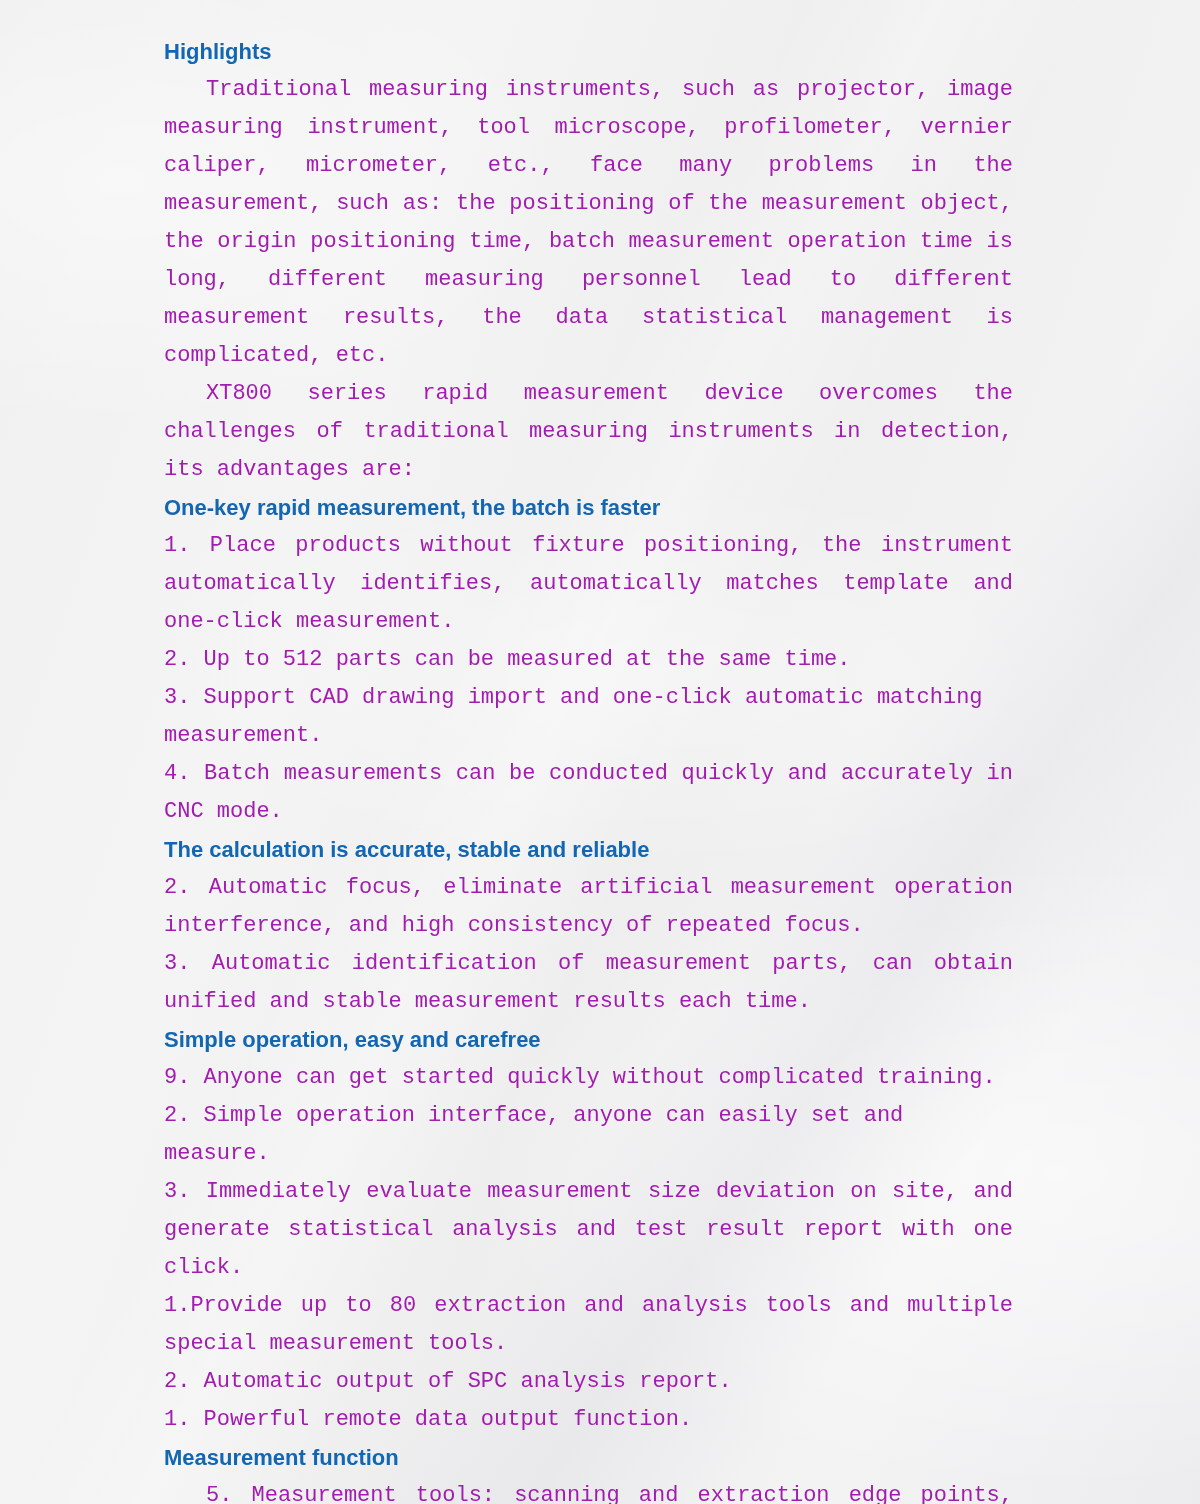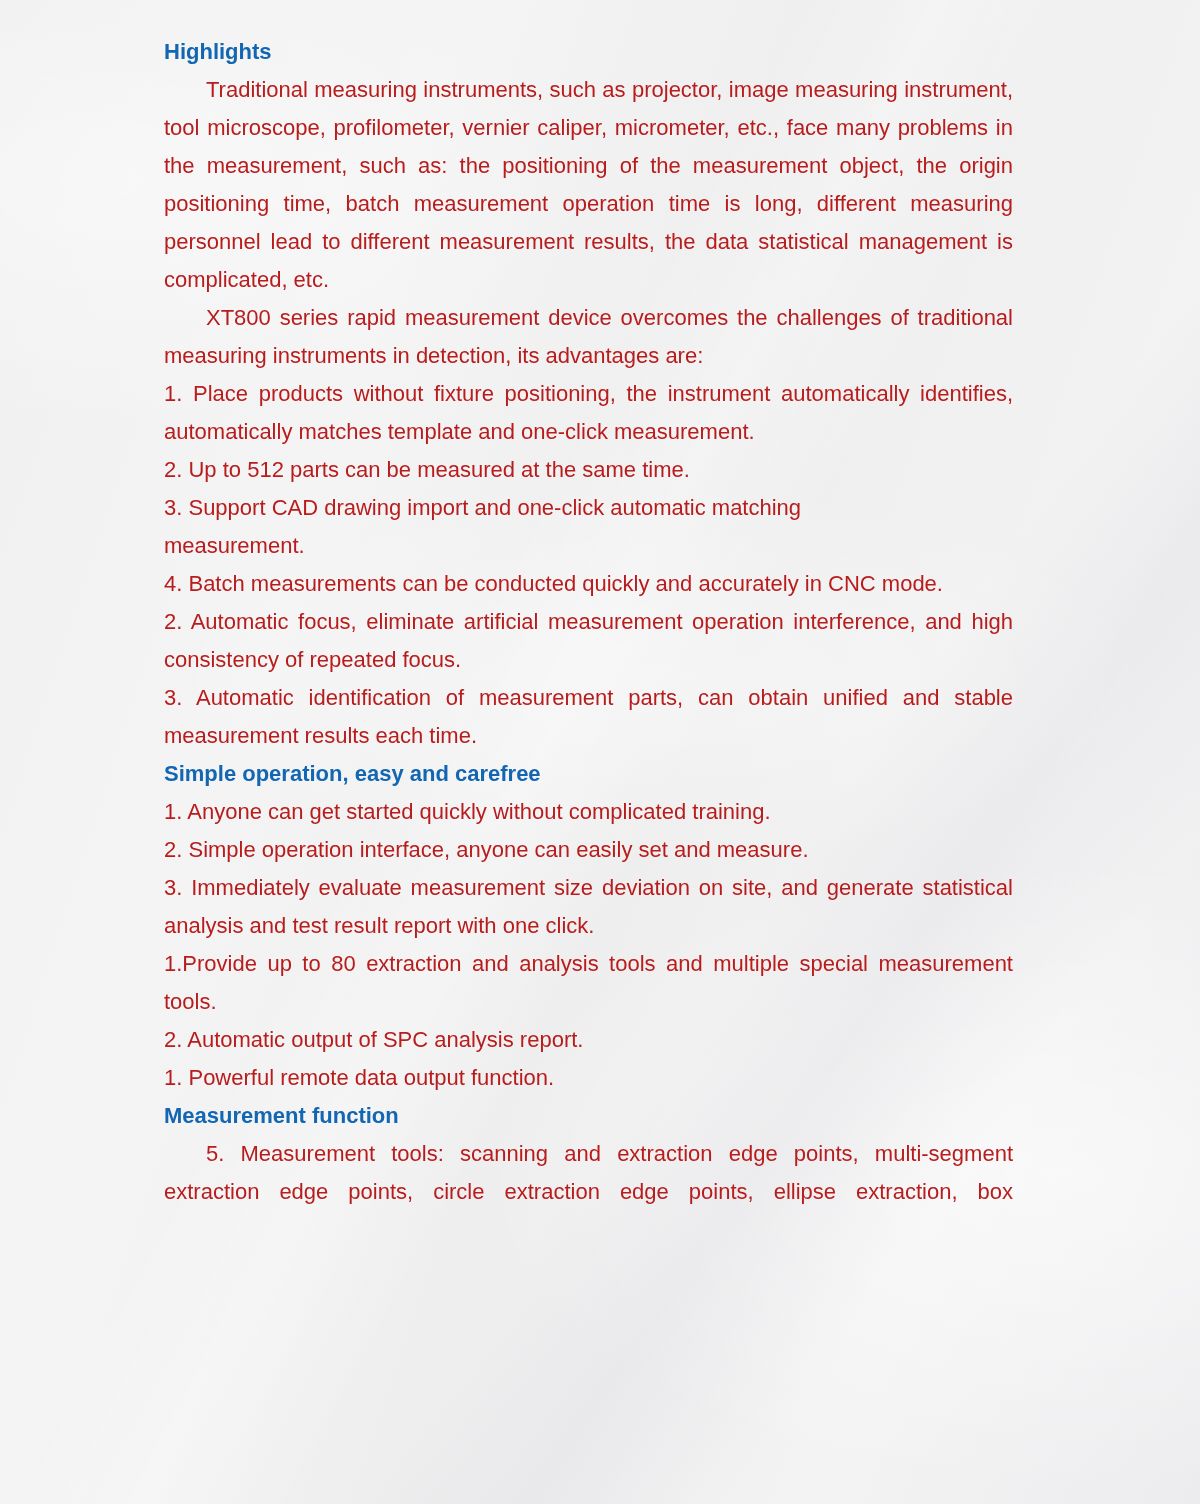--- a/index.html
+++ b/index.html
@@ -43,50 +43,53 @@
   .h, .p {
     margin: 0;
     font-size: 22px;
     line-height: 38px;
   }
   .h {
     color: #1266b2;
     font-weight: 700;
   }
   .p {
-    color: #b91c1c;
+    color: #a21caf;
     text-align: left;
+    font-family: Liberation Mono, monospace;
   }
   .ind  { text-indent: 42px; }
   .ju   { text-align: justify; }
   .jall { text-align: justify; text-align-last: justify; }
   .pre  { white-space: pre-line; }
 </style>
 </head>
 <body>
 
 <div class="page">
   <div class="bg"></div>
 
   <div class="content">
     <p class="h">Highlights</p>
     <p class="p ind ju">Traditional measuring instruments, such as projector, image measuring instrument, tool microscope, profilometer, vernier caliper, micrometer, etc., face many problems in the measurement, such as: the positioning of the measurement object, the origin positioning time, batch measurement operation time is long, different measuring personnel lead to different measurement results, the data statistical management is complicated, etc.</p>
     <p class="p ind ju">XT800 series rapid measurement device overcomes the challenges of traditional measuring instruments in detection, its advantages are:</p>
 
+    <p class="h">One-key rapid measurement, the batch is faster</p>
     <p class="p ju">1. Place products without fixture positioning, the instrument automatically identifies, automatically matches template and one-click measurement.</p>
     <p class="p">2. Up to 512 parts can be measured at the same time.</p>
     <p class="p pre">3. Support CAD drawing import and one-click automatic matching
 measurement.</p>
     <p class="p ju">4. Batch measurements can be conducted quickly and accurately in CNC mode.</p>
 
+    <p class="h">The calculation is accurate, stable and reliable</p>
     <p class="p ju">2. Automatic focus, eliminate artificial measurement operation interference, and high consistency of repeated focus.</p>
     <p class="p ju">3. Automatic identification of measurement parts, can obtain unified and stable measurement results each time.</p>
 
     <p class="h">Simple operation, easy and carefree</p>
-    <p class="p">1. Anyone can get started quickly without complicated training.</p>
+    <p class="p">9. Anyone can get started quickly without complicated training.</p>
     <p class="p">2. Simple operation interface, anyone can easily set and measure.</p>
     <p class="p ju">3. Immediately evaluate measurement size deviation on site, and generate statistical analysis and test result report with one click.</p>
 
     <p class="p ju">1.Provide up to 80 extraction and analysis tools and multiple special measurement tools.</p>
     <p class="p">2. Automatic output of SPC analysis report.</p>
     <p class="p">1. Powerful remote data output function.</p>
 
     <p class="h">Measurement function</p>
     <p class="p ind jall">5. Measurement tools: scanning and extraction edge points, multi-segment extraction edge points, circle extraction edge points, ellipse extraction, box</p>
   </div>

